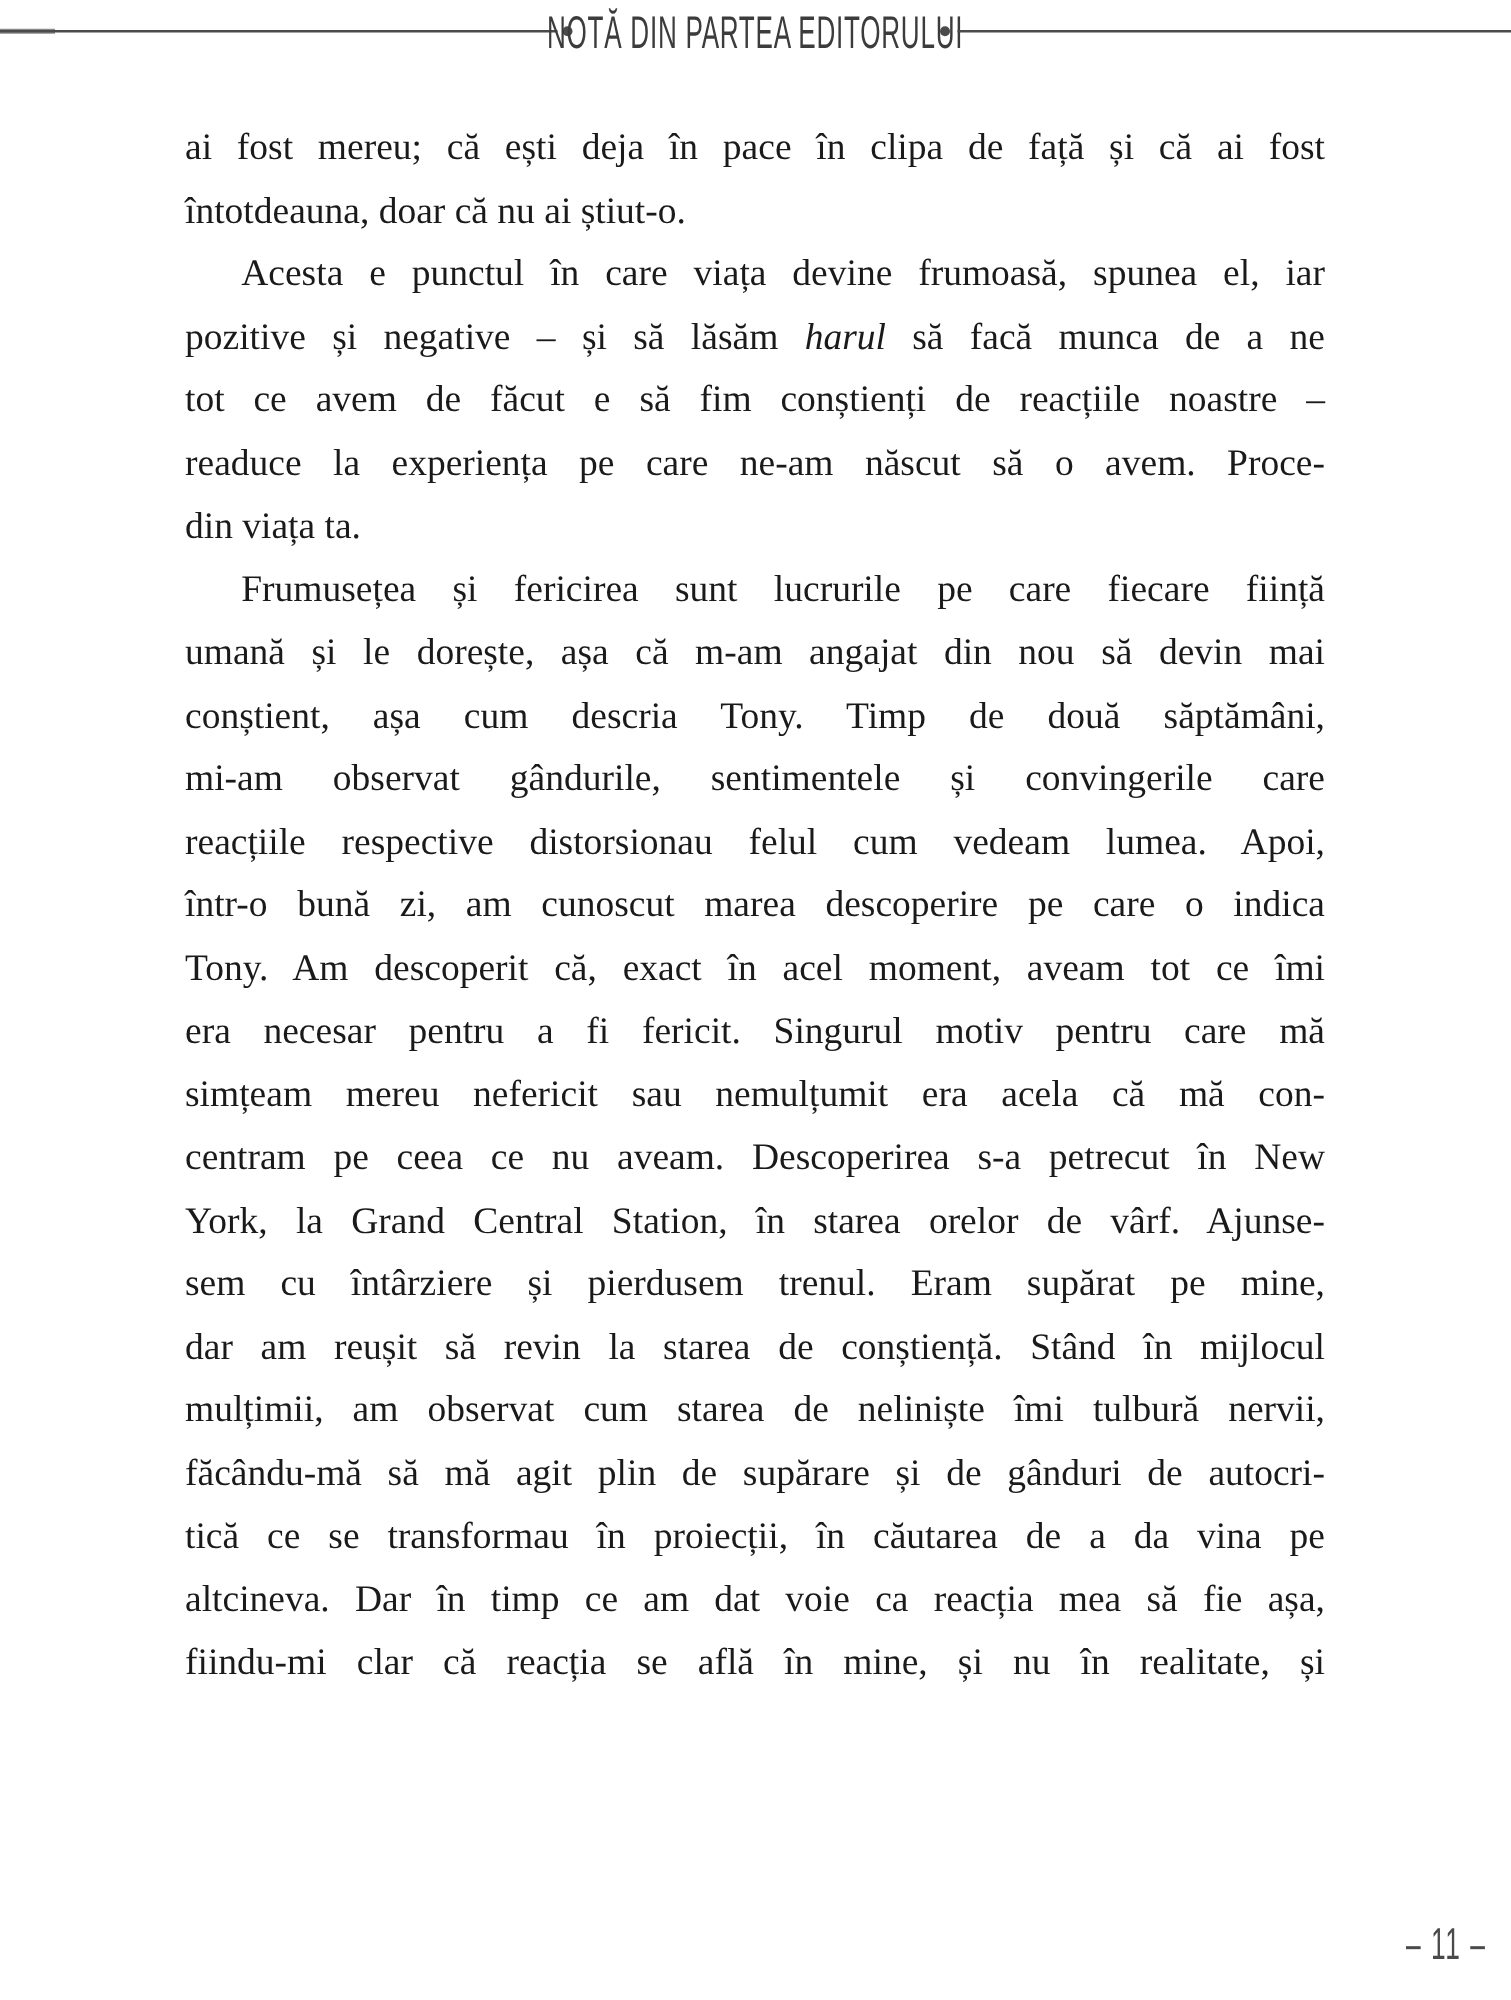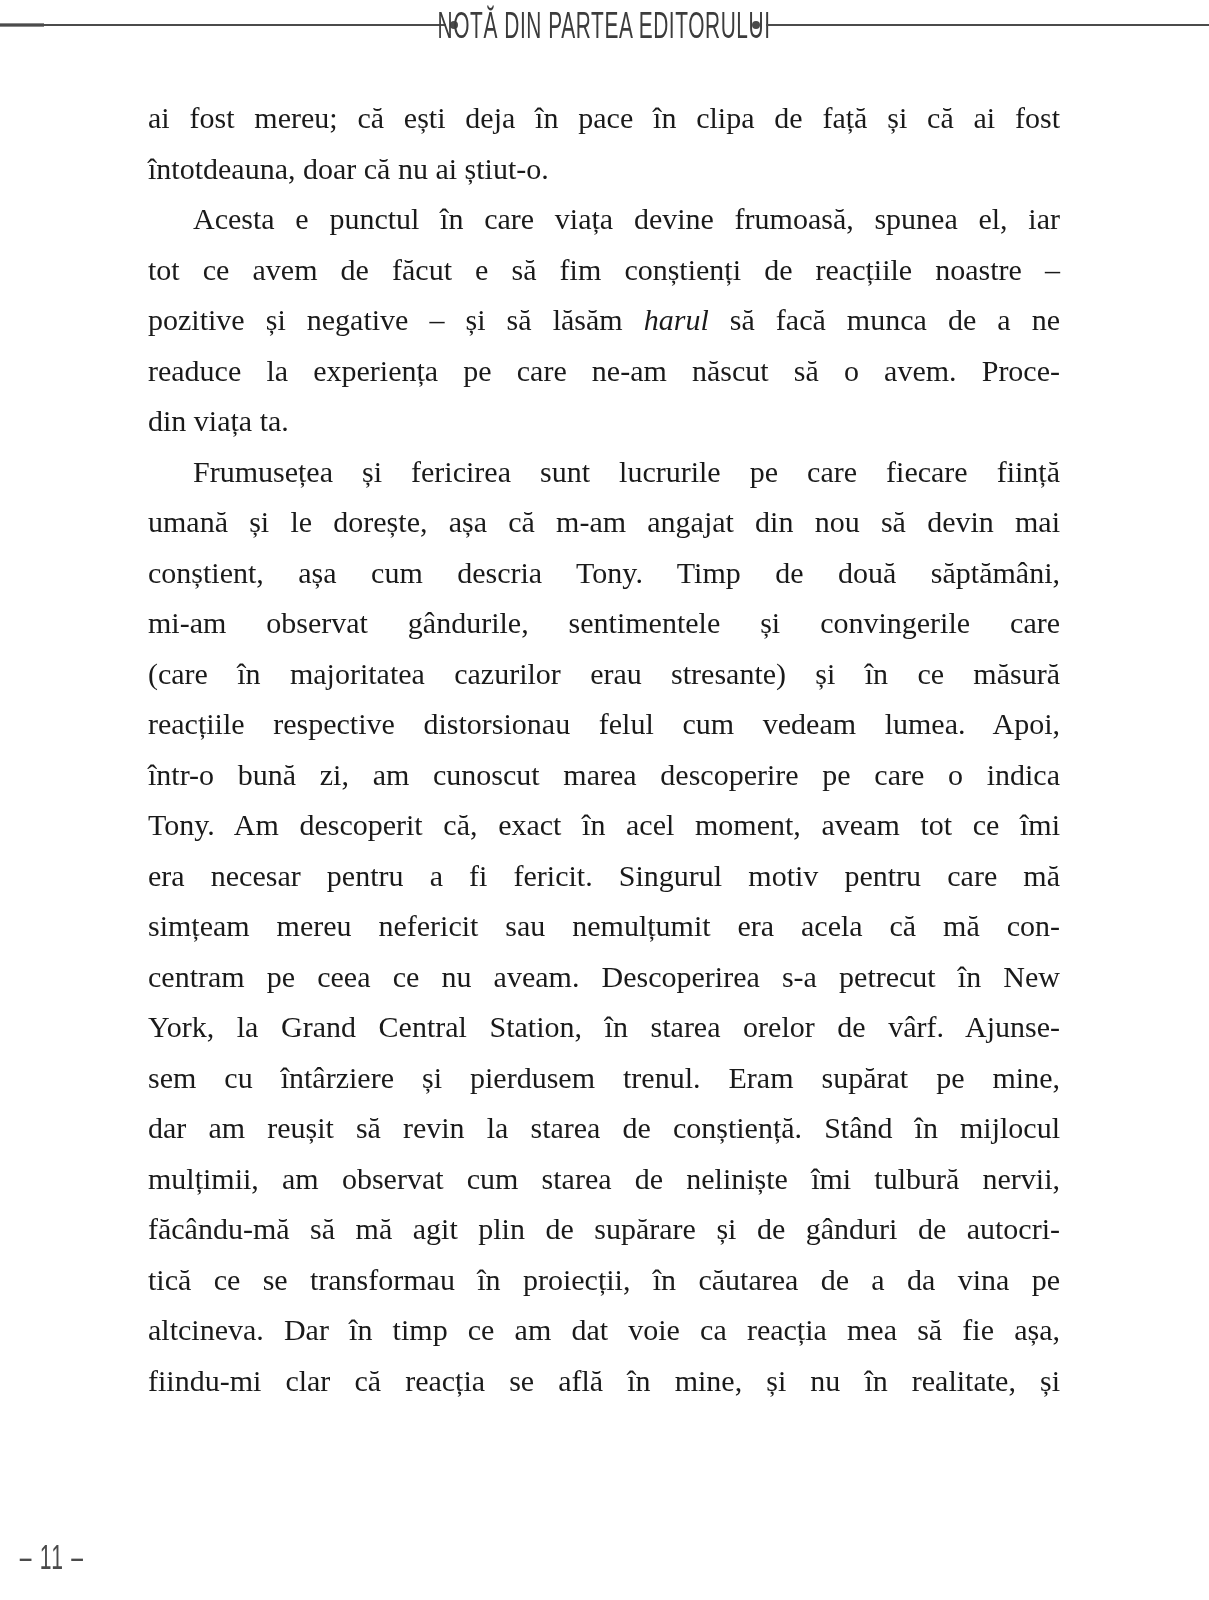--- a/index.html
+++ b/index.html
@@ -51,21 +51,21 @@
     white-space: normal;
     hyphens: none;
   }
   .line.para-end { text-align-last: left; }
   .line.indent { text-indent: 45px; }
   .italic { font-style: italic; }
 
   
   .page-footer {
     position: absolute; top: 1536px; left: 0; width: 100%;
-    text-align: left;
+    text-align: right;
     font-family: "Liberation Sans", sans-serif;
     font-size: 34px; line-height: 40px;
     color: #4a4a4a;
   }
   .page-footer .condensed { transform: scale(0.62, 1.05); letter-spacing: 2px; }
 </style>
 </head>
 <body>
 
 <div class="page">
@@ -78,29 +78,28 @@
       <span class="condensed">NOTĂ DIN PARTEA EDITORULUI</span>
     </div>
     <span class="hdot hdot-right"></span>
     <div class="rule rule-right"></div>
   </div>
 
   <div class="text-block">
       <div class="line"><span>ai fost mereu; că ești deja în pace în clipa de față și că ai fost</span></div>
       <div class="line para-end"><span>întotdeauna, doar că nu ai știut-o.</span></div>
       <div class="line indent"><span>Acesta e punctul în care viața devine frumoasă, spunea el, iar</span></div>
+      <div class="line"><span>pozitive și negative – și să lăsăm </span><span class="italic">harul</span><span> să facă munca de a ne</span></div>
       <div class="line"><span>tot ce avem de făcut e să fim conștienți de reacțiile noastre –</span></div>
-      <div class="line"><span>pozitive și negative – și să lăsăm </span><span class="italic">harul</span><span> să facă munca de a ne</span></div>
       <div class="line"><span>readuce la experiența pe care ne-am născut să o avem. Proce-</span></div>
       <div class="line para-end"><span>din viața ta.</span></div>
       <div class="line indent"><span>Frumusețea și fericirea sunt lucrurile pe care fiecare ființă</span></div>
       <div class="line"><span>umană și le dorește, așa că m-am angajat din nou să devin mai</span></div>
       <div class="line"><span>conștient, așa cum descria Tony. Timp de două săptămâni,</span></div>
       <div class="line"><span>mi-am observat gândurile, sentimentele și convingerile care</span></div>
-      <div class="line"><span>(care în majoritatea cazurilor erau stresante) și în ce măsură</span></div>
       <div class="line"><span>reacțiile respective distorsionau felul cum vedeam lumea. Apoi,</span></div>
       <div class="line"><span>într-o bună zi, am cunoscut marea descoperire pe care o indica</span></div>
       <div class="line"><span>Tony. Am descoperit că, exact în acel moment, aveam tot ce îmi</span></div>
       <div class="line"><span>era necesar pentru a fi fericit. Singurul motiv pentru care mă</span></div>
       <div class="line"><span>simțeam mereu nefericit sau nemulțumit era acela că mă con-</span></div>
       <div class="line"><span>centram pe ceea ce nu aveam. Descoperirea s-a petrecut în New</span></div>
       <div class="line"><span>York, la Grand Central Station, în starea orelor de vârf. Ajunse-</span></div>
       <div class="line"><span>sem cu întârziere și pierdusem trenul. Eram supărat pe mine,</span></div>
       <div class="line"><span>dar am reușit să revin la starea de conștiență. Stând în mijlocul</span></div>
       <div class="line"><span>mulțimii, am observat cum starea de neliniște îmi tulbură nervii,</span></div>

